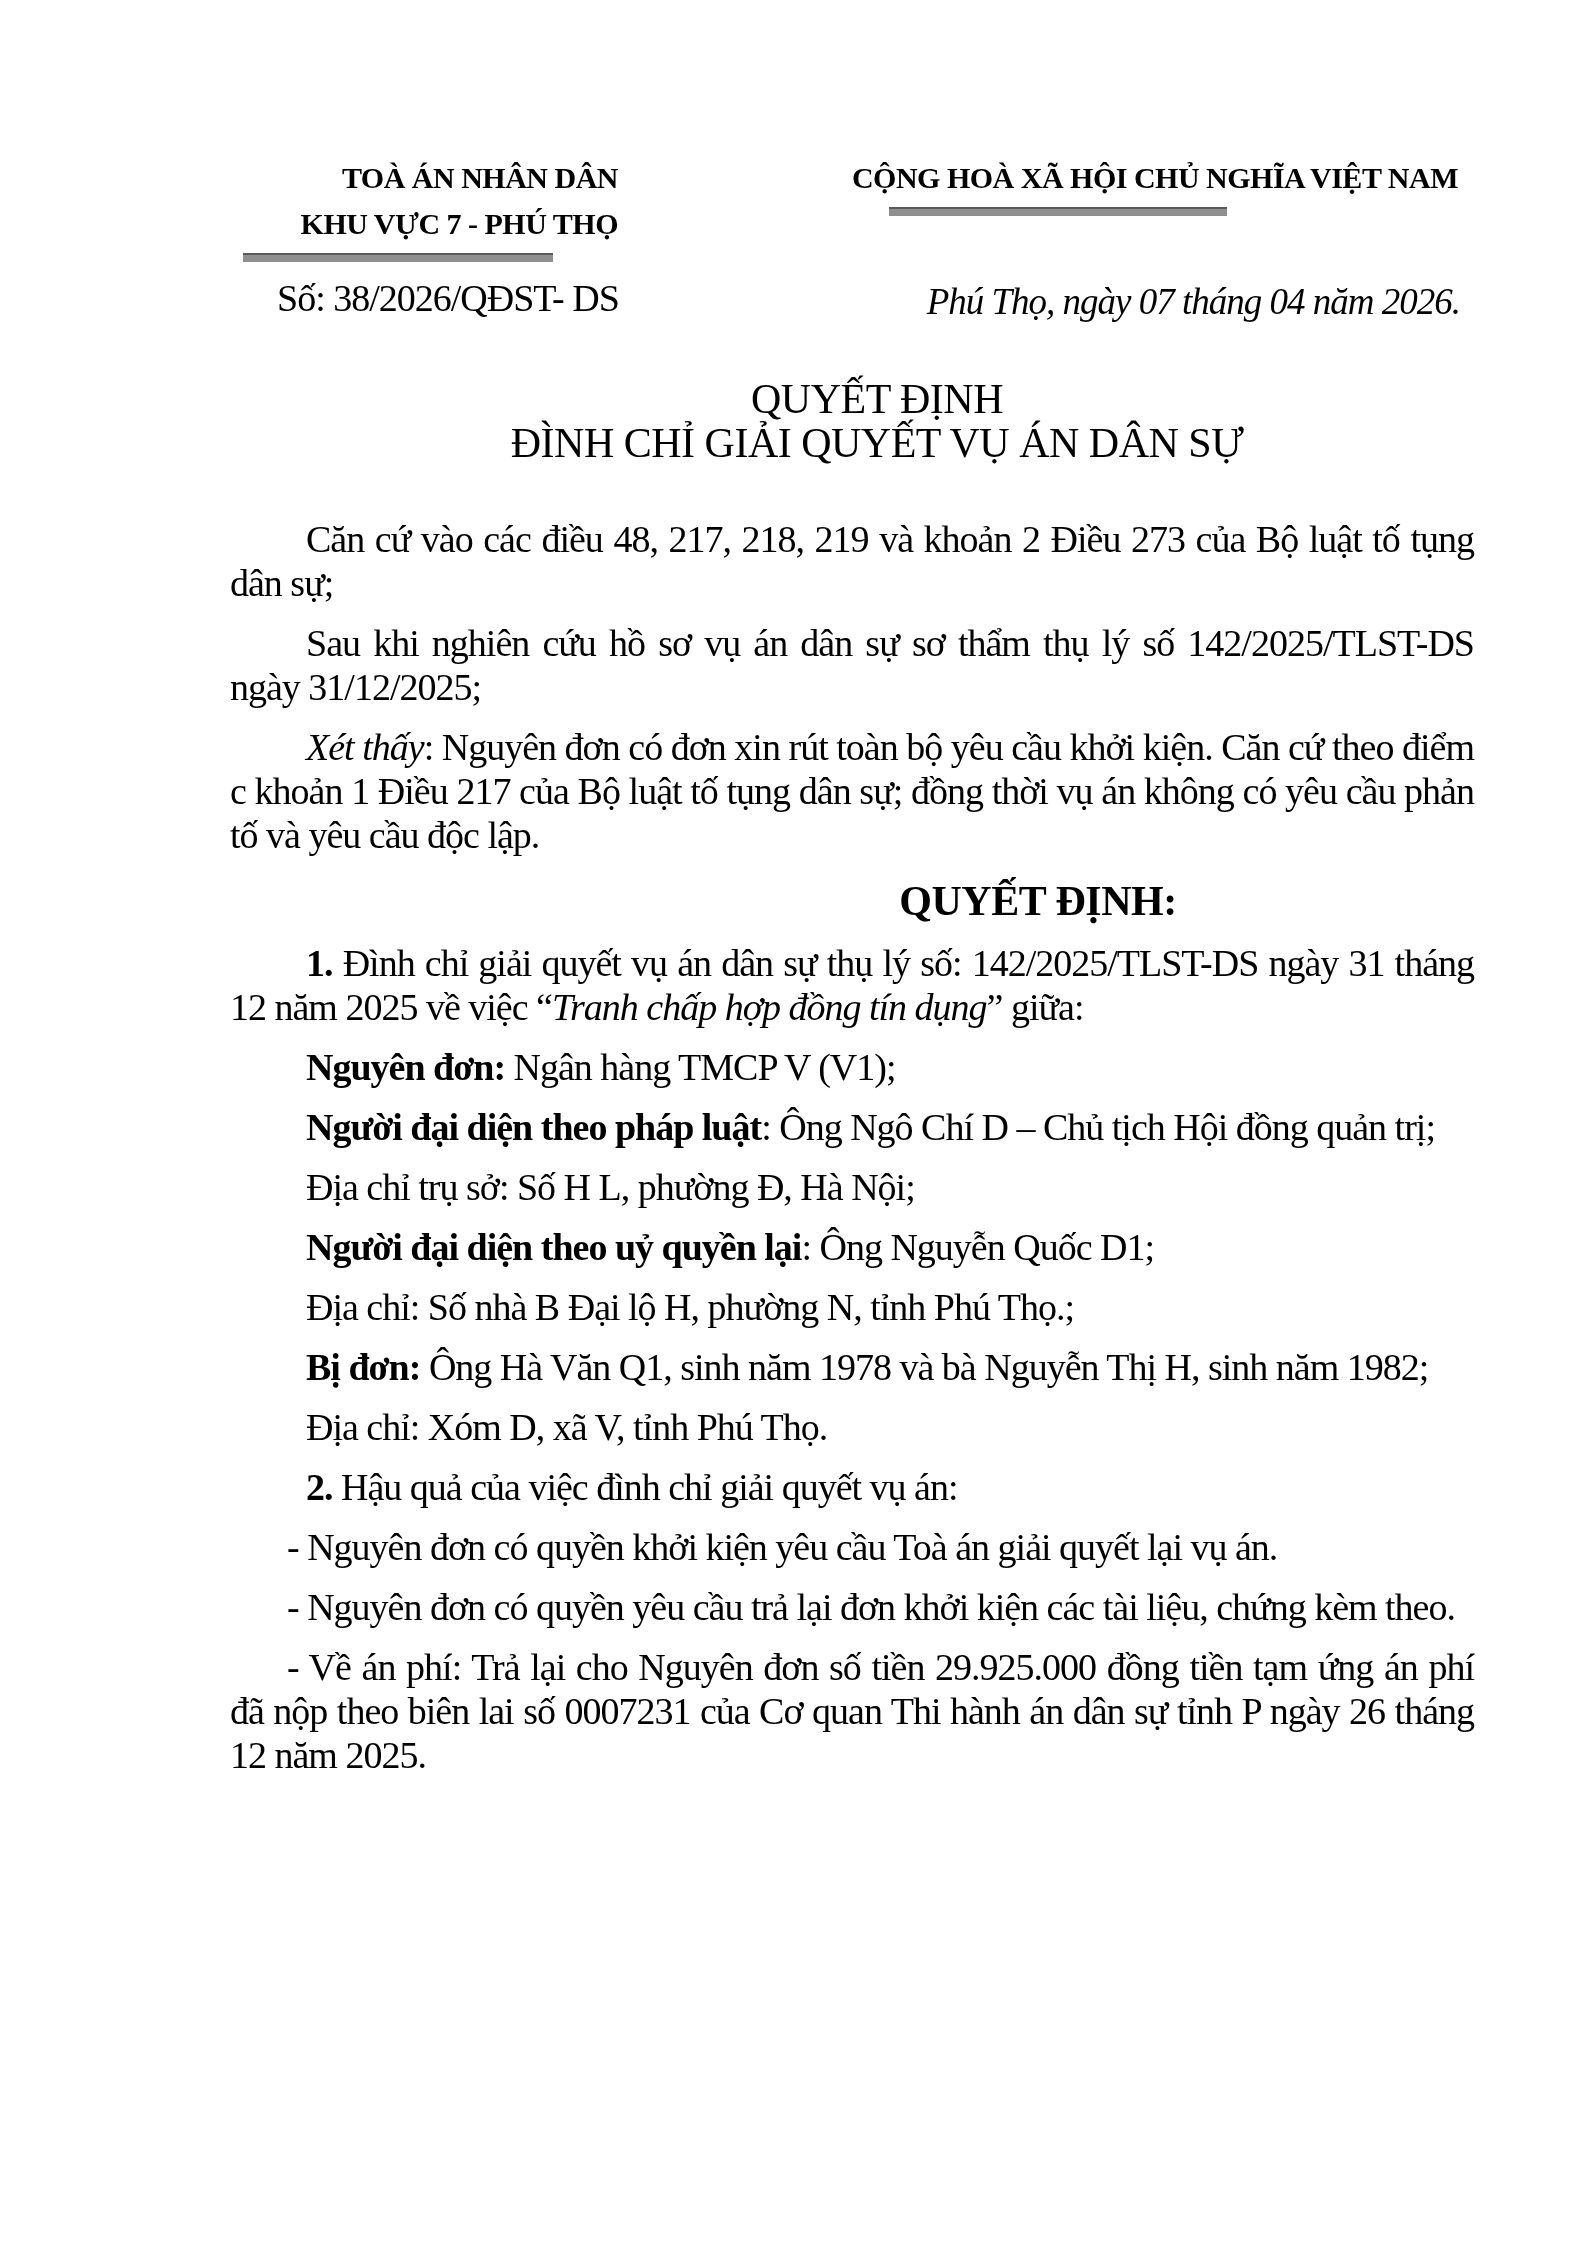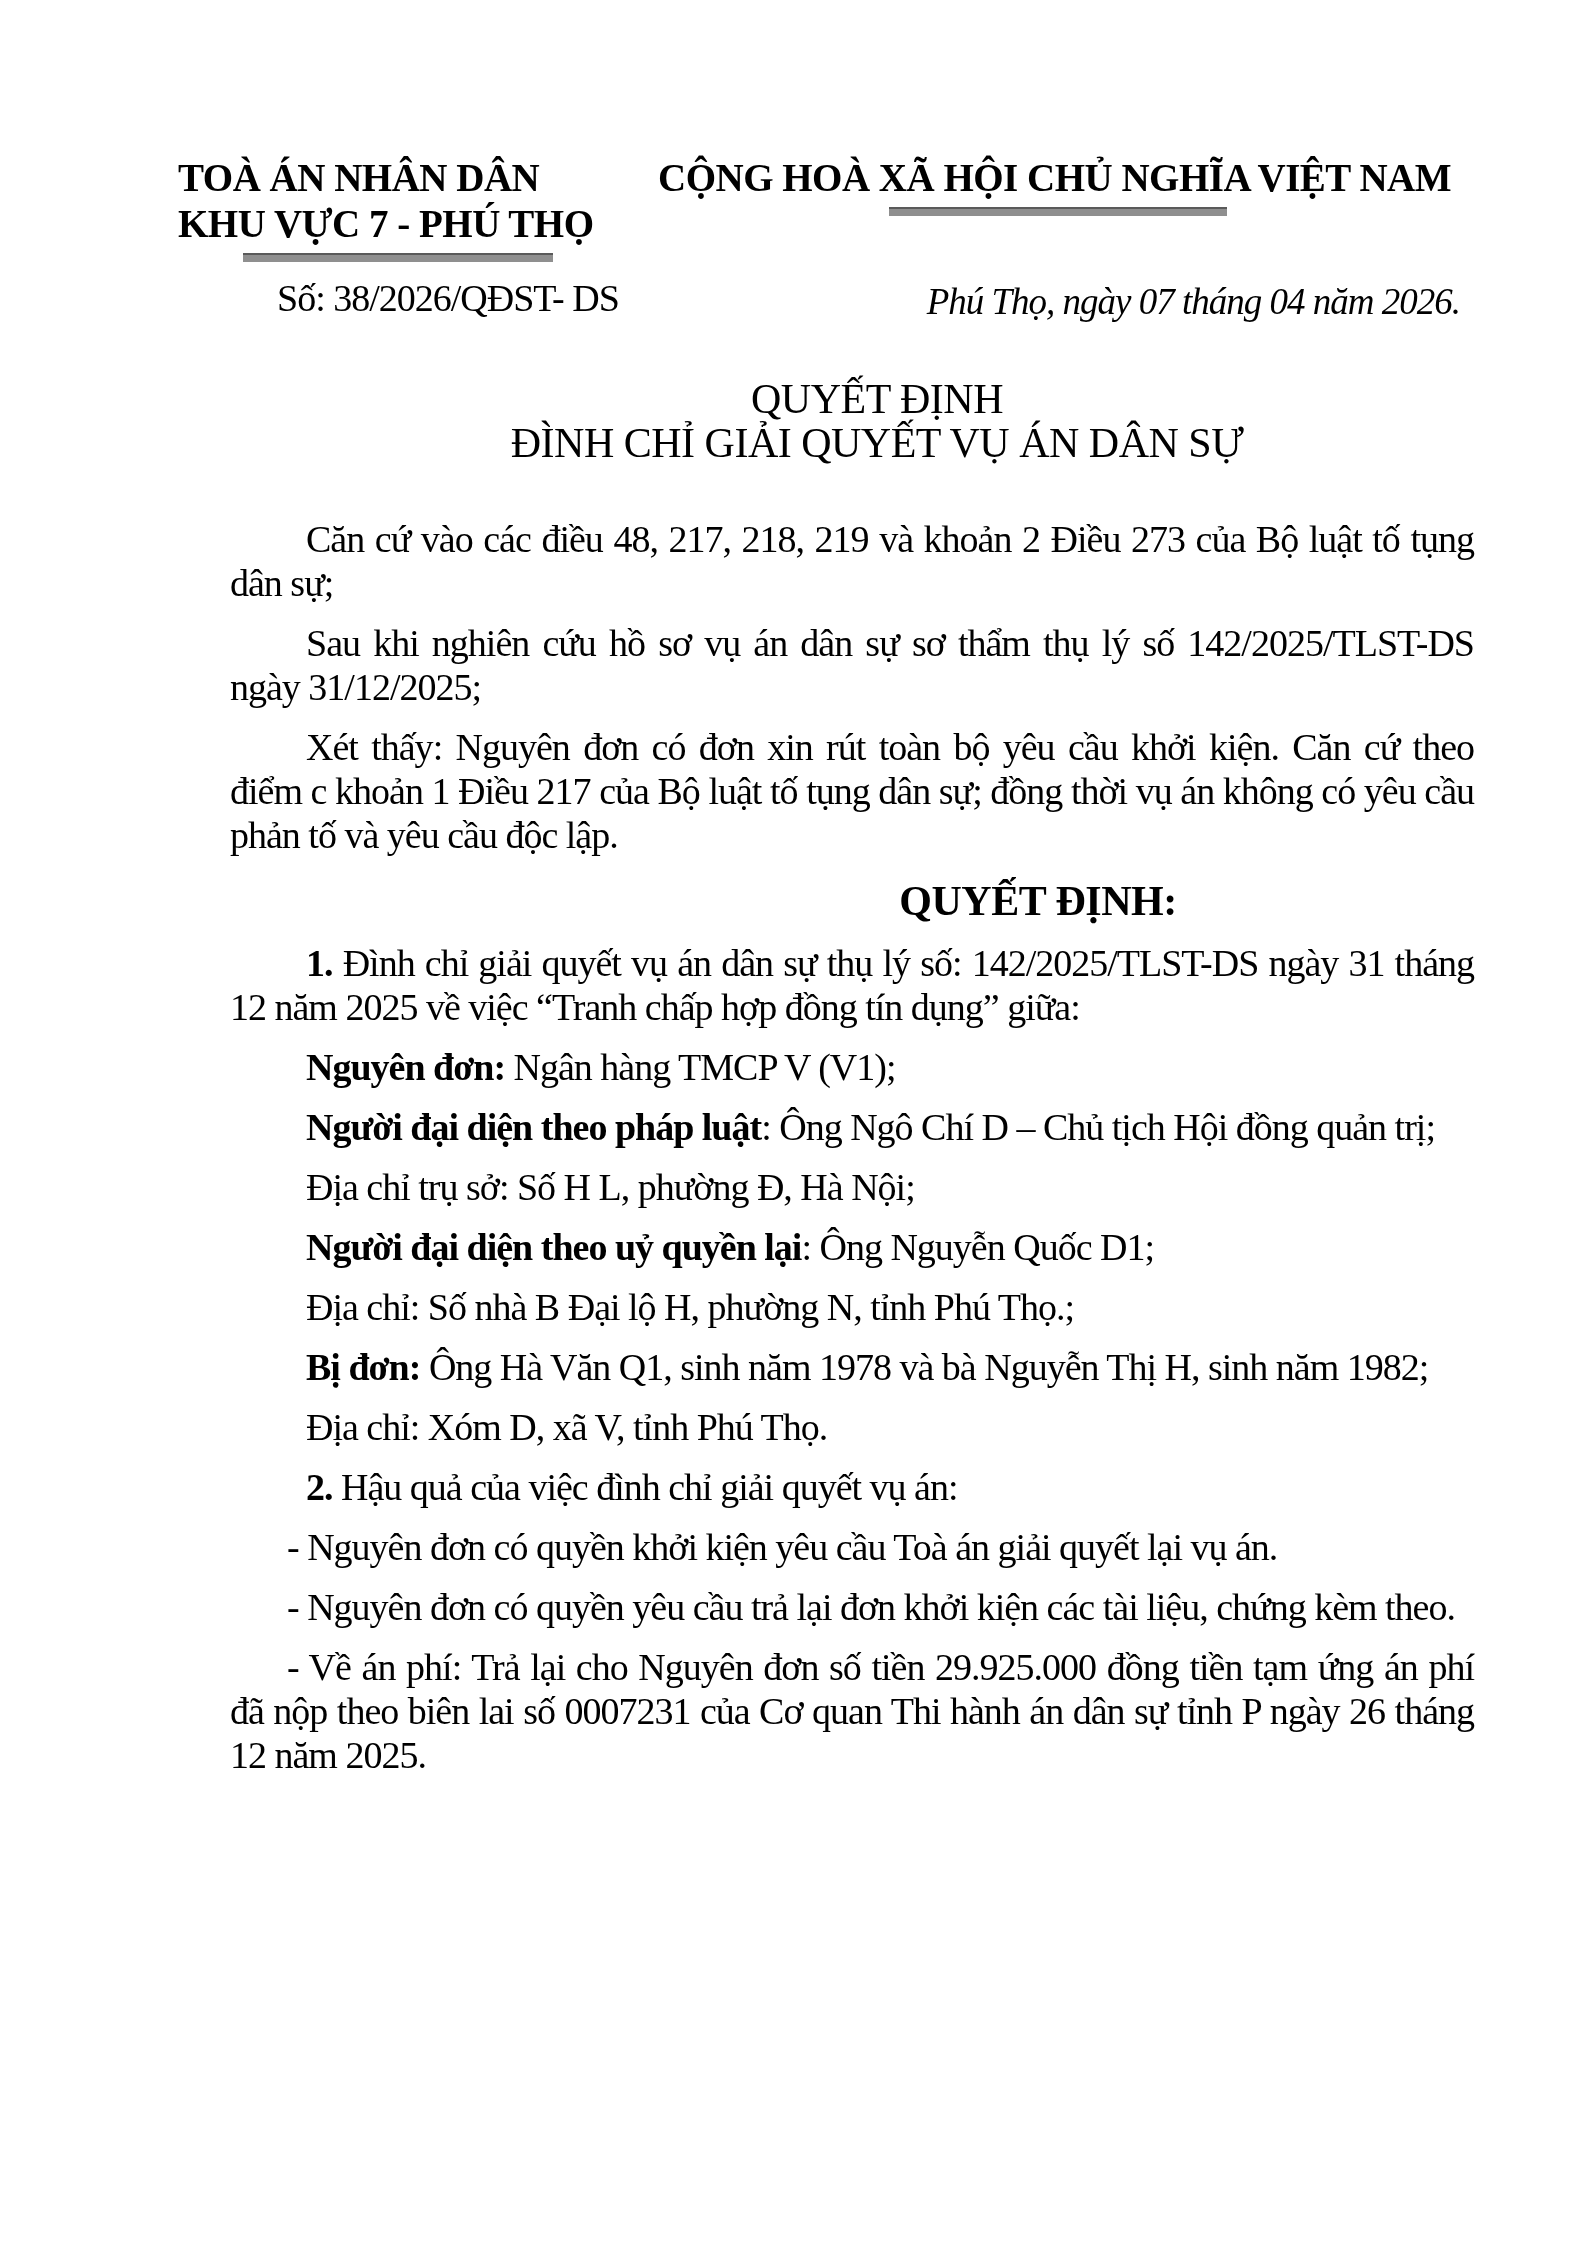--- a/index.html
+++ b/index.html
@@ -1,41 +1,41 @@
 <!DOCTYPE html>
 <html><head>
 <meta charset="utf-8">
 <style>
   html,body{margin:0;padding:0;}
   body{
     width:1586px;height:2244px;position:relative;background:#ffffff;
     font-family:"Liberation Serif","DejaVu Serif",serif;color:#000;
     overflow:hidden;
   }
-  .hdr-block{position:absolute;top:155px;text-align:left;font-weight:bold;
-    font-size:39px;line-height:46px;letter-spacing:-0.5px;white-space:nowrap;}
+  .hdr-block{position:absolute;top:155px;text-align:right;font-weight:bold;
+    font-size:30px;line-height:46px;letter-spacing:-0.5px;white-space:nowrap;}
   #court-block{left:178px;width:440px;}
   #republic-block{left:658px;width:800px;}
   .hdr-rule{height:7px;background:#8f8f8f;border-top:2px solid #5a5a5a;margin:6px auto 0;}
   #court-rule{width:310px;}
   #republic-rule{width:338px;}
   #case-number{position:absolute;left:268px;top:276px;font-size:38px;line-height:44px;letter-spacing:-1px;margin-left:9px;}
   #place-date{position:absolute;left:700px;top:280px;width:760px;text-align:right;
     font-style:italic;font-size:37px;line-height:44px;letter-spacing:-1px;}
   #title-block{position:absolute;left:230px;top:377px;width:1294px;text-align:center;
     font-weight:normal;font-size:42px;line-height:44px;letter-spacing:-0.5px;}
   #body{position:absolute;left:230px;top:517px;width:1244px;}
   .para{margin:16px 0 0 0;font-size:38px;line-height:44px;letter-spacing:-1px;
     text-align:justify;text-indent:76px;}
   .para.first{margin-top:0;}
   .para.dash{text-indent:57px;}
   .decision-heading{margin:20px 0 12px 0;font-size:42px;line-height:48px;font-weight:bold;
     letter-spacing:-0.5px;text-indent:372px;text-align:center;}
   .b{font-weight:bold;}
-  .i{}
+  .i{font-style:italic;}
 </style>
 </head>
 <body>
 
 <div class="hdr-block" id="court-block">
   <div>TOÀ ÁN NHÂN DÂN</div>
   <div>KHU VỰC 7 - PHÚ THỌ</div>
   <div class="hdr-rule" id="court-rule"></div>
 </div>
 

